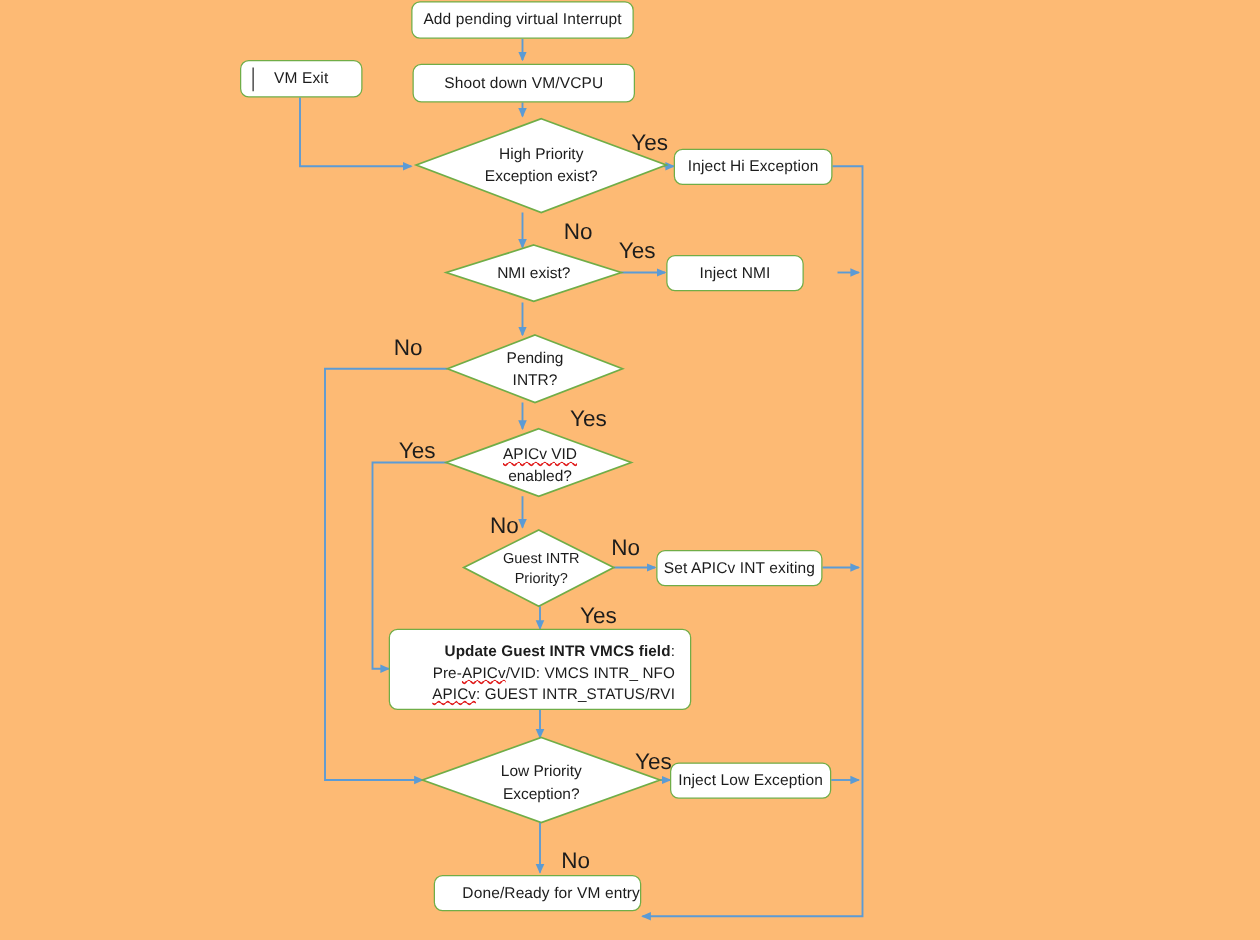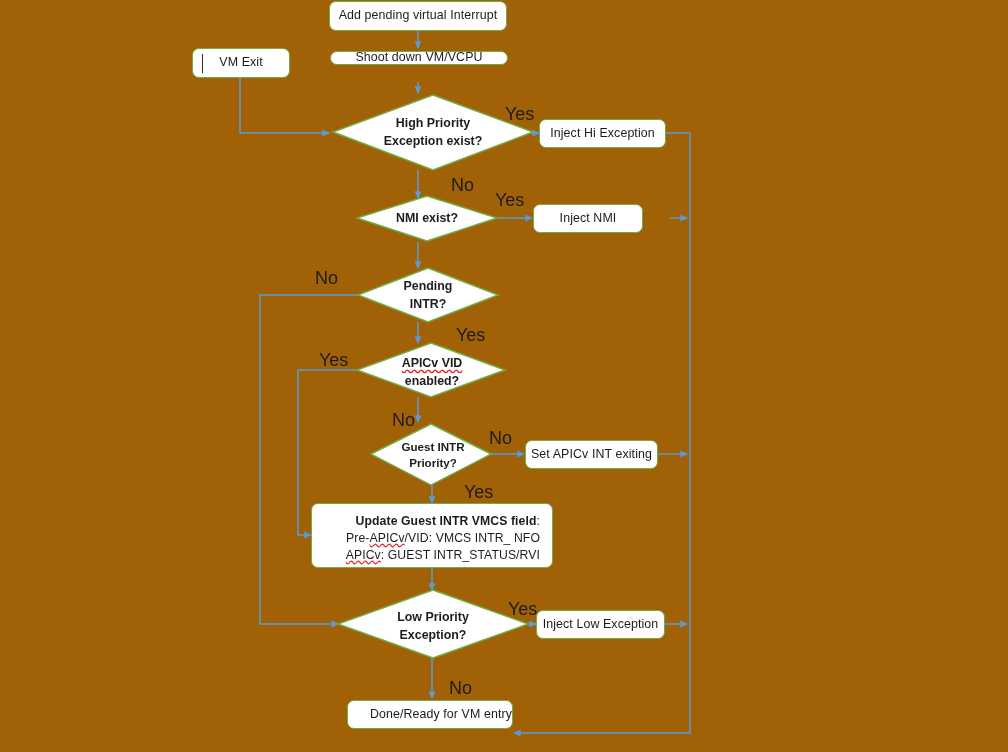--- a/index.html
+++ b/index.html
@@ -9,21 +9,21 @@
     background: #ffffff;
   }
   body {
     font-family: "Liberation Sans", sans-serif;
     color: #262626;
   }
   #canvas {
     position: relative;
     width: 1008px;
     height: 752px;
-    background: #a16207;
+    background: #fdba74;
     overflow: hidden;
   }
   svg#wires {
     position: absolute;
     left: 0;
     top: 0;
     width: 1008px;
     height: 752px;
     pointer-events: none;
   }
@@ -71,21 +71,20 @@
     position: absolute;
     display: flex;
     flex-direction: column;
     align-items: center;
     justify-content: center;
     text-align: center;
     font-size: 12.4px;
     line-height: 1.42;
     color: #1c1c1c;
     pointer-events: none;
-    font-weight: bold;
   }
   .diamond-label span { display: block; white-space: nowrap; }
   .edge-label {
     position: absolute;
     font-size: 18px;
     color: #1c1c1c;
     white-space: nowrap;
   }
   .caret {
     position: absolute;
@@ -164,21 +163,21 @@
 
   <div class="node process" style="left:329px; top:1px; width:178px; height:30px;">
     <span>Add pending virtual Interrupt</span>
   </div>
 
   <div class="node process" style="left:192px; top:48px; width:98px; height:30px;">
     <span>VM Exit</span>
   </div>
   <div class="caret" style="left:202px; top:54px; height:19px;"></div>
 
-  <div class="node process" style="left:330px; top:51px; width:178px; height:14px;">
+  <div class="node process" style="left:330px; top:51px; width:178px; height:31px;">
     <span>Shoot down VM/VCPU</span>
   </div>
 
   <div class="node process" style="left:539px; top:119px; width:127px; height:29px;">
     <span>Inject Hi Exception</span>
   </div>
 
   <div class="node process" style="left:533px; top:204px; width:110px; height:29px;">
     <span>Inject NMI</span>
   </div>

